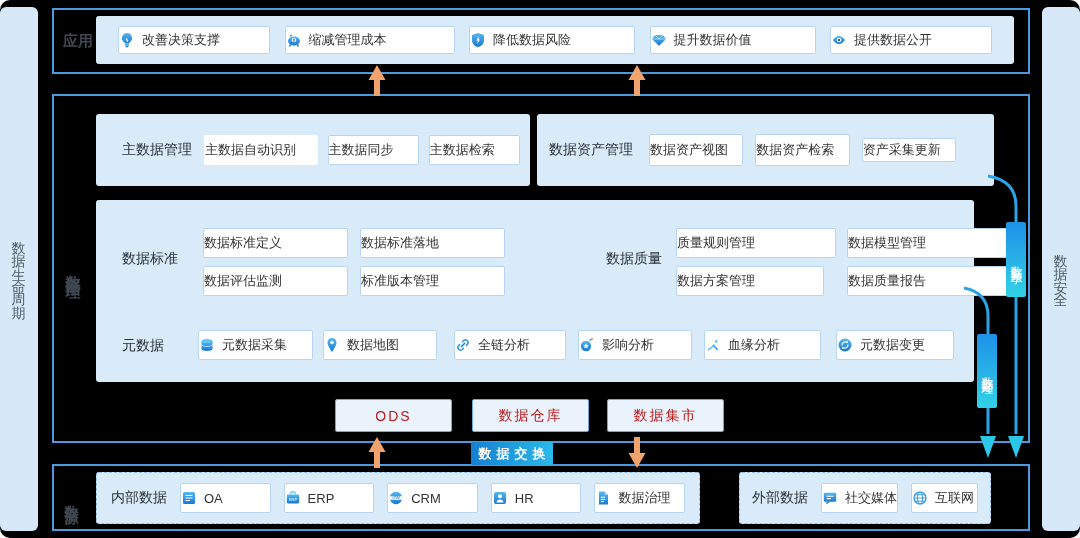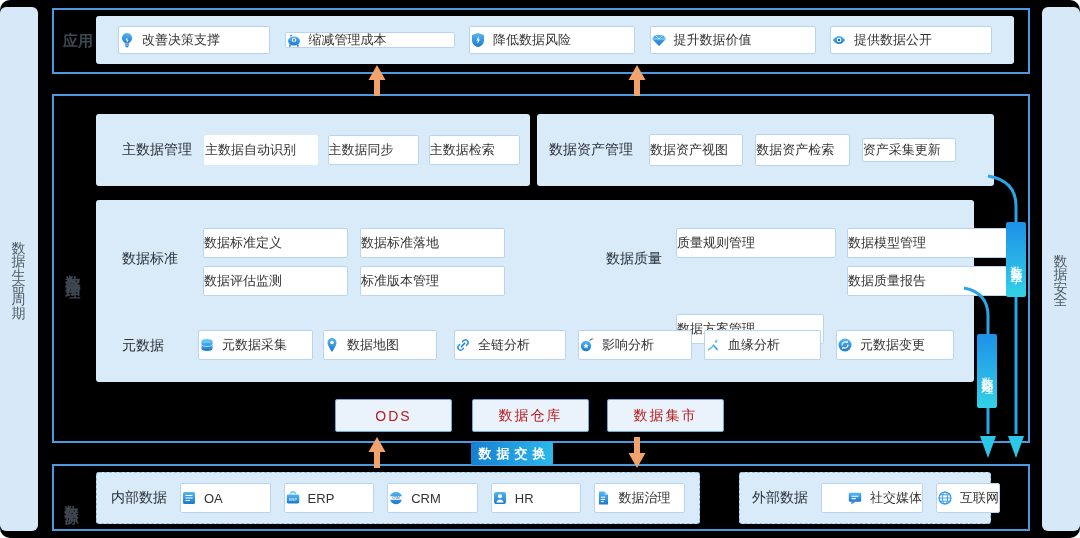--- a/index.html
+++ b/index.html
@@ -154,21 +154,21 @@
 
   <div class="sec" style="left:52px;top:8px;width:978px;height:66px;">
     <div class="sec-label">应用</div>
     <div class="panel flexrow" style="left:42px;top:6px;width:918px;height:48px;justify-content:space-between;padding:0 22px;">
       <div class="chip" style="width:152px;height:28px;">
         <svg class="ic">
             <use href="#s-lightbulb"></use>
           </svg>
         <span>改善决策支撑</span>
       </div>
-      <div class="chip" style="width:170px;height:16px;">
+      <div class="chip" style="width:170px;height:28px;">
         <svg class="ic">
             <use href="#s-piggy"></use>
           </svg>
         <span>缩减管理成本</span>
       </div>
       <div class="chip" style="width:166px;height:28px;">
         <svg class="ic">
             <use href="#s-shield"></use>
           </svg>
         <span>降低数据风险</span>
@@ -232,21 +232,21 @@
           <span>标准版本管理</span>
         </div>
 
       <div class="glabel abs" style="left:510px;top:50px;">数据质量</div>
       <div class="chip abs" style="left:580px;top:28px;width:160px;">
           <span>质量规则管理</span>
         </div>
       <div class="chip abs" style="left:751px;top:28px;width:162px;">
           <span>数据模型管理</span>
         </div>
-      <div class="chip abs" style="left:580px;top:66px;width:148px;margin-top:48px;">
+      <div class="chip abs" style="left:580px;top:66px;width:148px;">
           <span>数据方案管理</span>
         </div>
       <div class="chip abs" style="left:751px;top:66px;width:162px;">
           <span>数据质量报告</span>
         </div>
 
       <div class="glabel abs" style="left:26px;top:137px;">元数据</div>
       <div class="chip abs" style="left:102px;top:130px;width:115px;">
         <svg class="ic">
             <use href="#s-database"></use>
@@ -326,21 +326,21 @@
       </div>
       <div class="chip" style="flex:1;">
         <svg class="ic">
             <use href="#s-textfile"></use>
           </svg>
         <span>数据治理</span>
       </div>
     </div>
     <div class="panel dashed flexrow" style="left:685px;top:6px;width:252px;height:52px;gap:13px;padding:0 12px;">
       <div class="glabel">外部数据</div>
-      <div class="chip" style="flex:1;padding-left:25px;">
+      <div class="chip" style="flex:1;">
         <svg class="ic">
             <use href="#s-chat"></use>
           </svg>
         <span>社交媒体</span>
       </div>
       <div class="chip" style="flex:1;">
         <svg class="ic">
             <use href="#s-globe"></use>
           </svg>
         <span>互联网</span>

